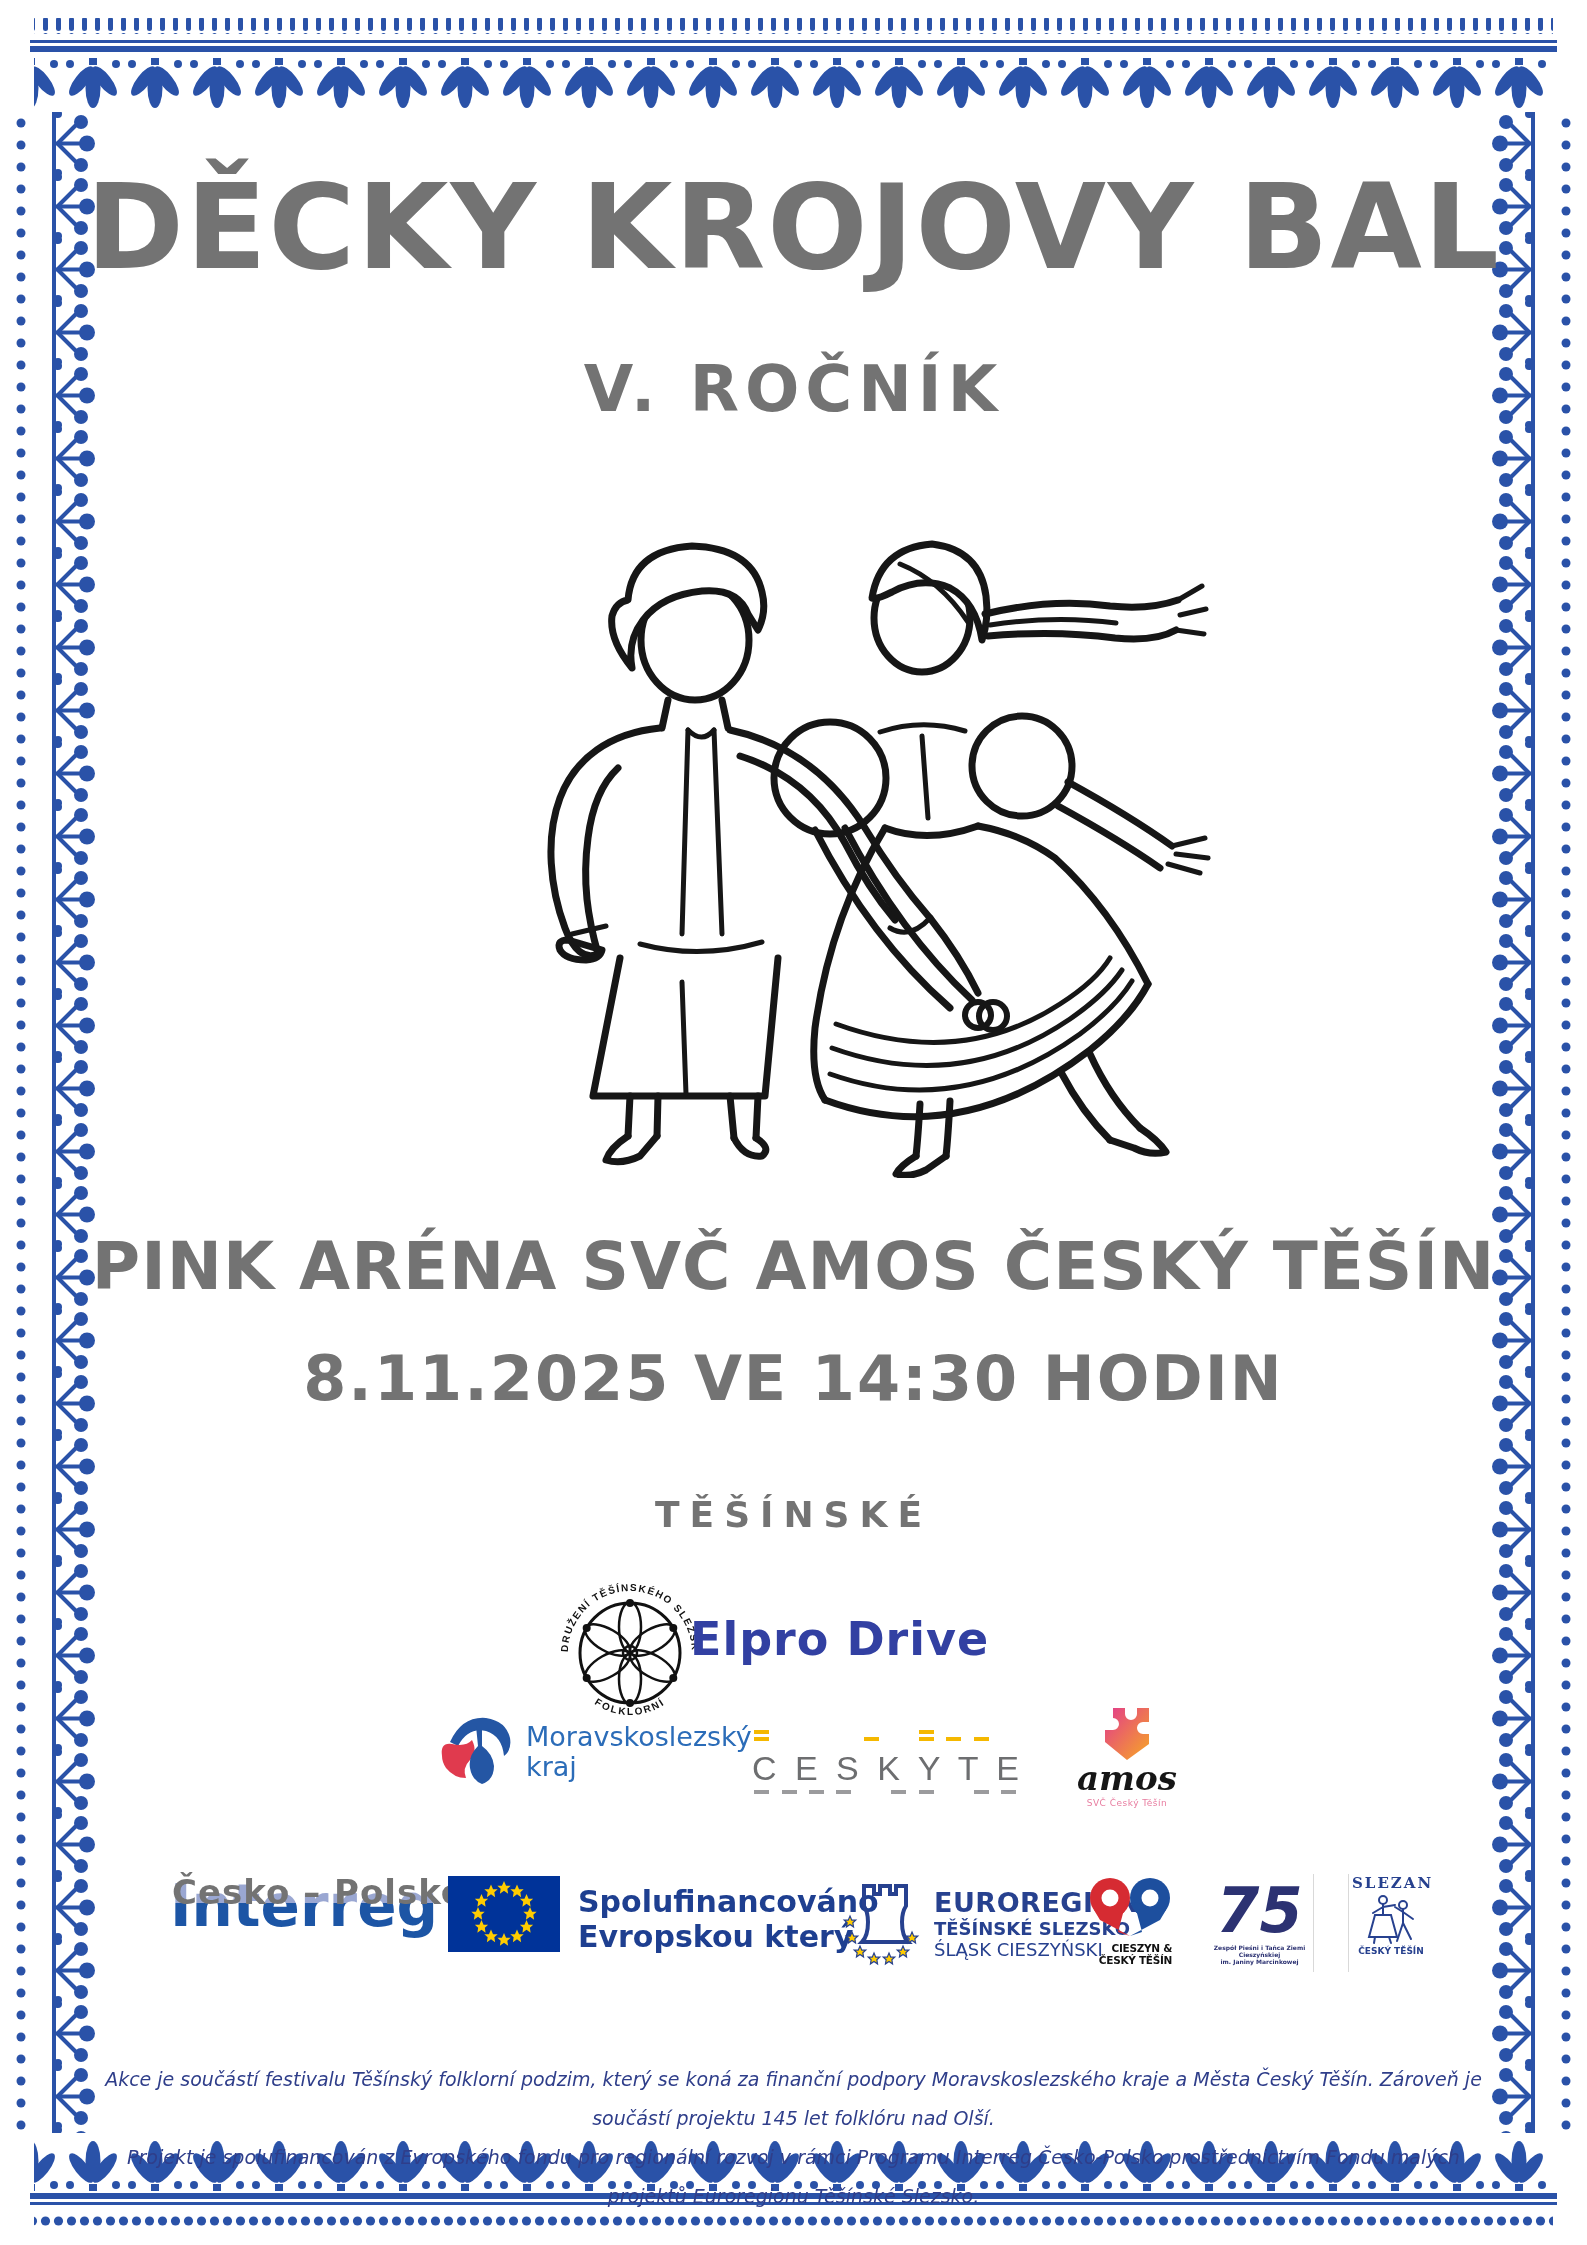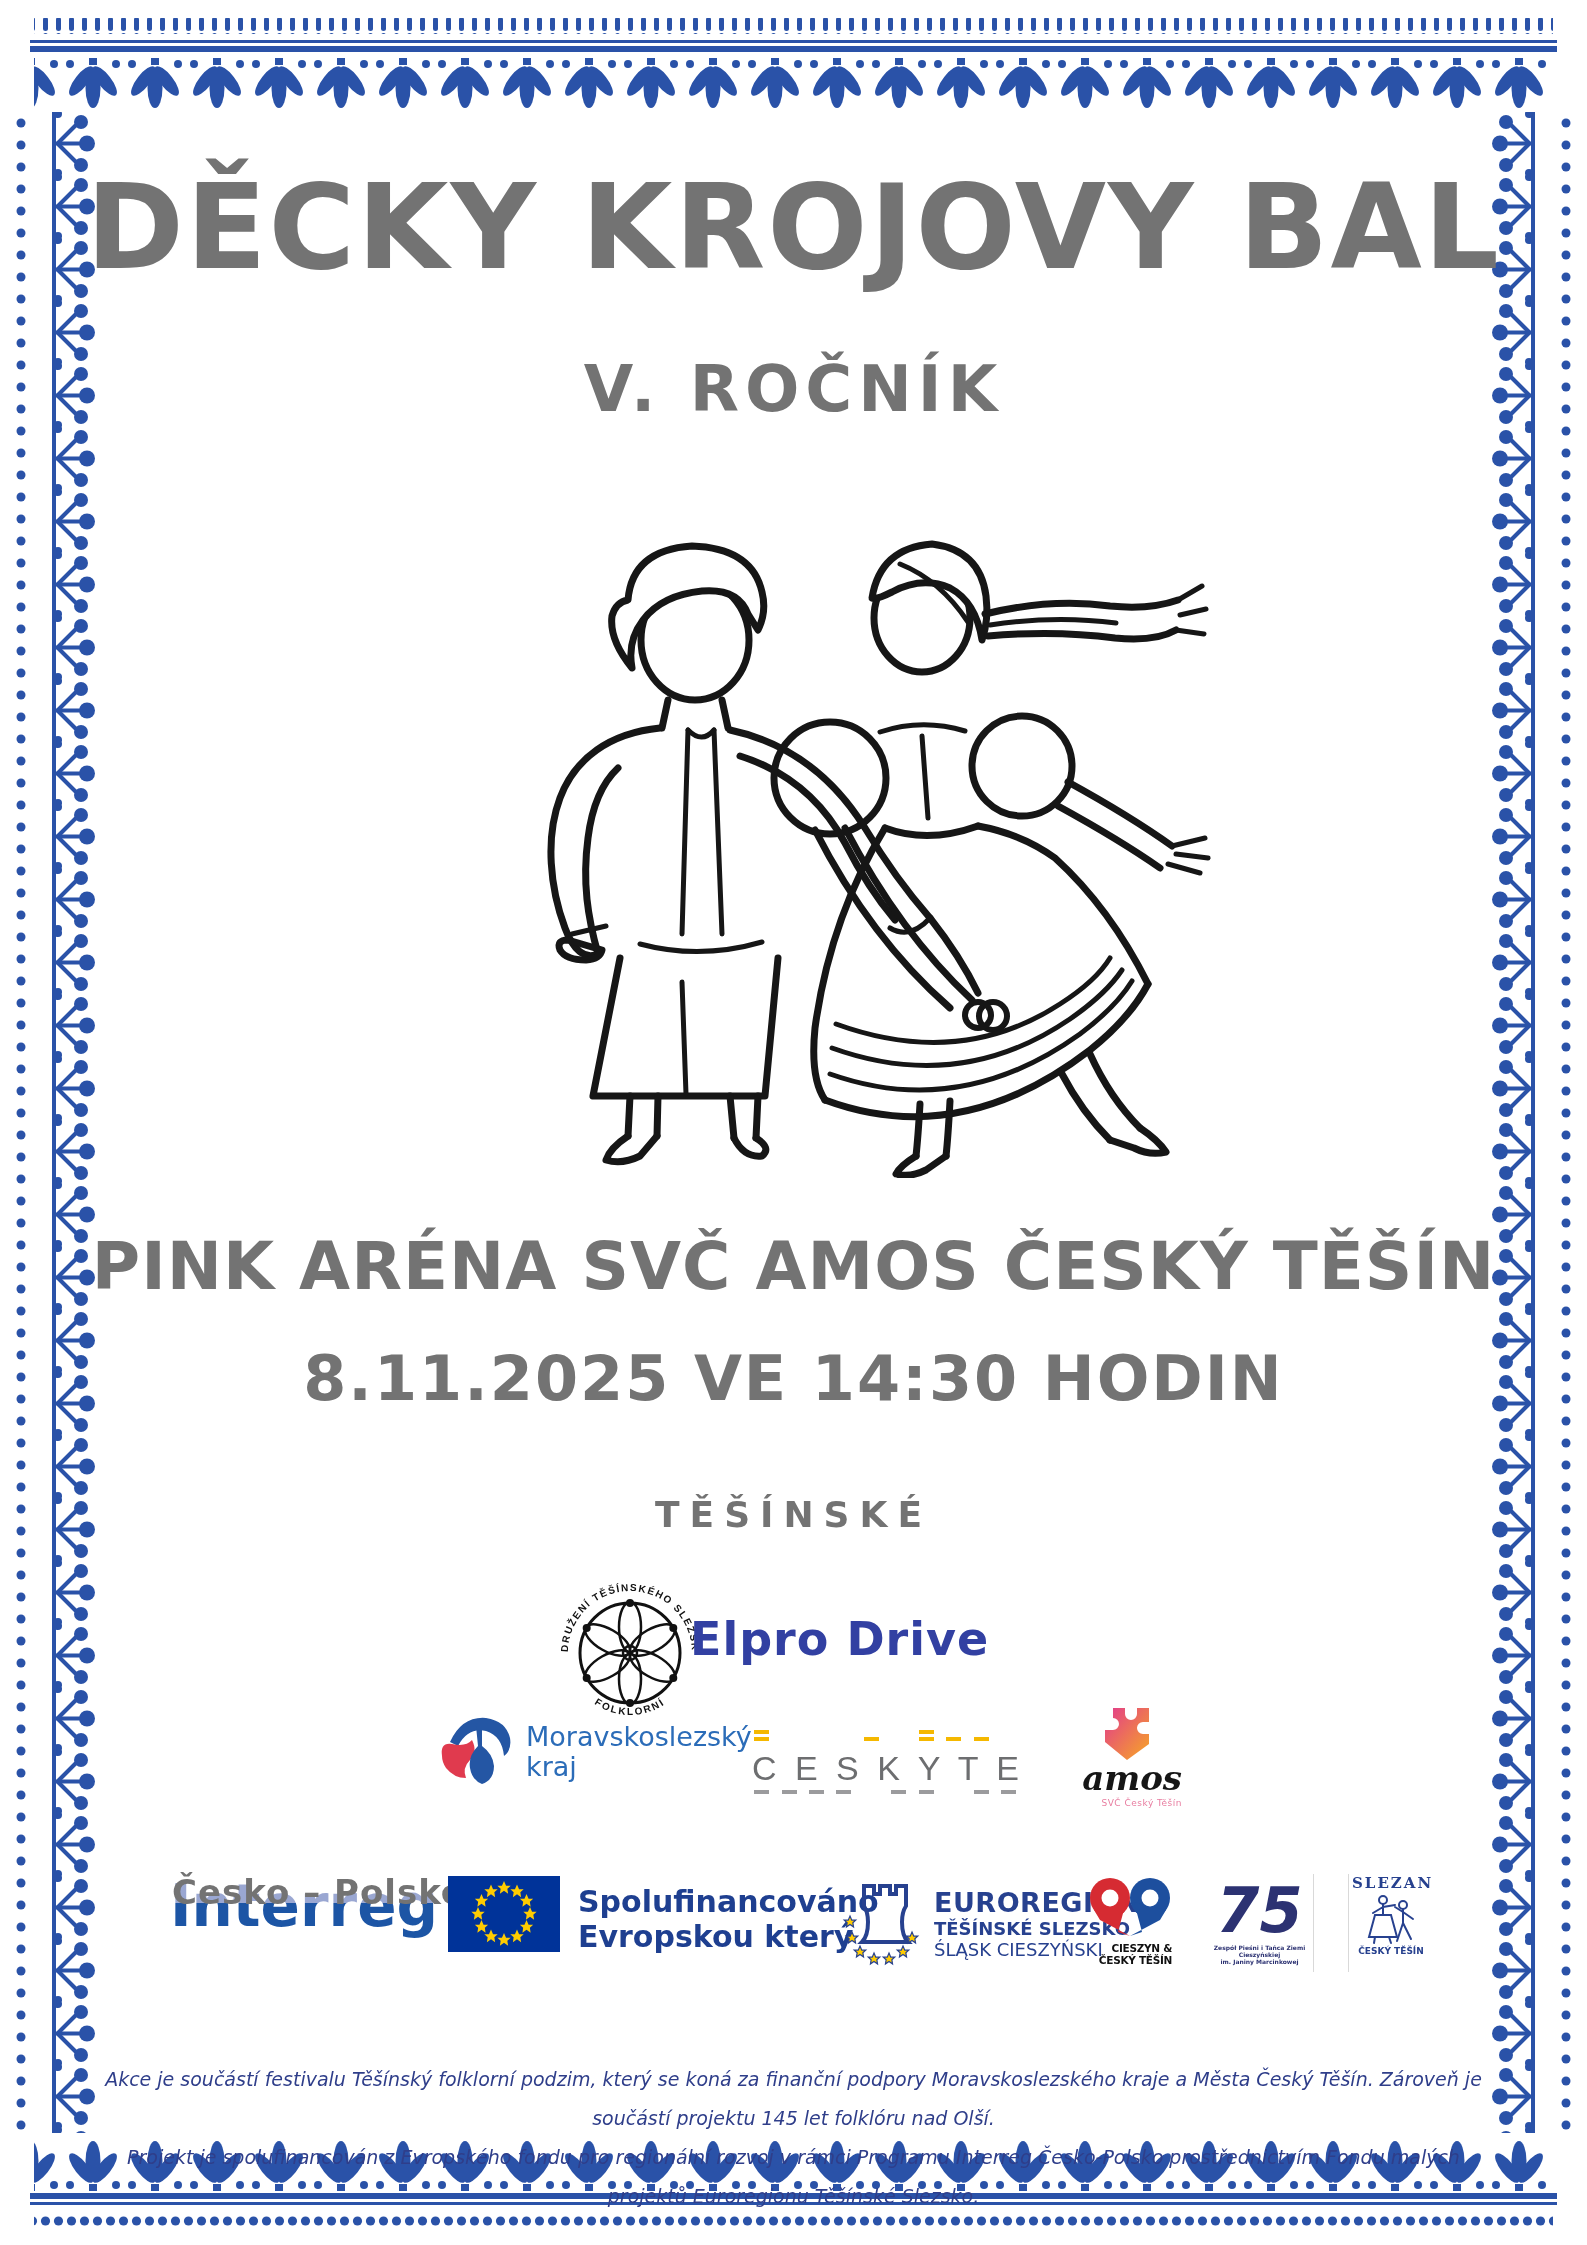--- a/index.html
+++ b/index.html
@@ -17,21 +17,21 @@
   .datetime { top:1342px; font-size:62px; font-weight:bold; letter-spacing:2px; }
   .partners-heading { top:1494px; font-size:36px; font-weight:bold; letter-spacing:10px; }
 
   .illustration { left:310px; top:488px; }
 
   
   .elpro { left:690px; top:1612px; width:430px; font-size:46px; font-weight:bold;
            color:#3240a2; letter-spacing:1px; }
   .msk { left:438px; top:1712px; display:flex; align-items:center; }
   .msk-text { color:#2b6cb8; font-size:27px; line-height:30px; margin-left:8px; }
-  .amos { left:1072px; top:1704px; width:110px; text-align:right; }
+  .amos { left:1072px; top:1704px; width:110px; text-align:center; }
   .amos-word { font-family:"DejaVu Serif", serif; font-style:italic; font-weight:bold;
                font-size:34px; color:#161616; margin-top:-2px; }
   .amos-sub { font-size:9px; color:#e87da0; letter-spacing:0.5px; }
 
   .interreg-block { left:170px; top:1872px; }
   .interreg-word { font-size:58px; font-weight:bold; letter-spacing:0px;
     background:linear-gradient(to bottom,#9aa7d2 0%,#9aa7d2 46%,#1c55a5 46%,#1c55a5 100%);
     -webkit-background-clip:text; background-clip:text; color:transparent; }
   .cesko-polsko { left:172px; top:1872px; font-size:34px; font-weight:bold; color:#737373; letter-spacing:1px; }
   .eu-flag { left:448px; top:1876px; }

